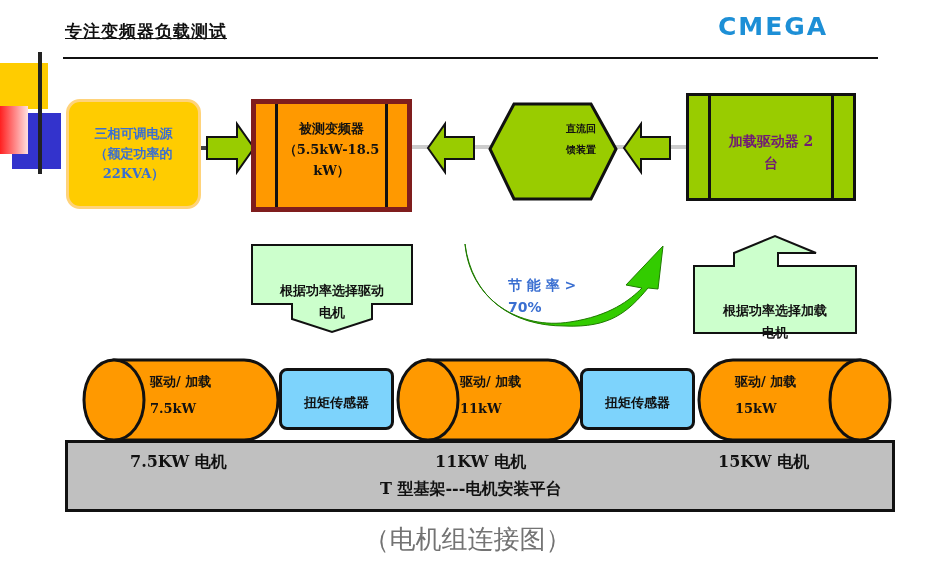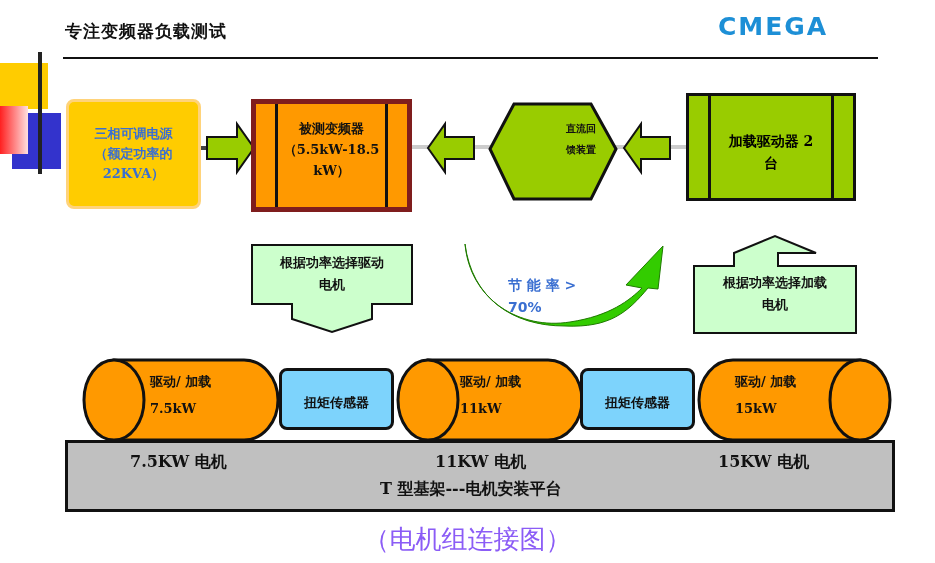--- a/index.html
+++ b/index.html
@@ -1,55 +1,55 @@
 <!DOCTYPE html>
 <html><head>
 <meta charset="utf-8">
 <style>
   html, body { margin:0; padding:0; background:#ffffff; }
   body { width:935px; height:563px; position:relative; overflow:hidden;
          font-family:"DejaVu Serif", serif; }
   .abs { position:absolute; }
-  .title { left:65px; top:20px; font-size:17px; font-weight:bold; color:#111; letter-spacing:1px; font-family:"DejaVu Sans", sans-serif; }
+  .title { left:65px; top:20px; font-size:17px; font-weight:bold; color:#111; letter-spacing:1px; font-family:"DejaVu Sans", sans-serif;text-decoration:underline; }
   .logo { left:718px; top:12px; font-size:25px; font-weight:bold; color:#1d8fd6;
           font-family:"DejaVu Sans", sans-serif; letter-spacing:2px; }
   .rule { left:63px; top:57px; width:815px; height:2px; background:#111; }
   .deco-yellow { left:0; top:63px; width:48px; height:46px; background:#ffcc00; }
   .deco-blue { left:12px; top:113px; width:49px; height:56px; background:#3333cc; }
   .deco-red { left:0; top:106px; width:28px; height:48px;
               background:linear-gradient(90deg,#ff2020,#ffe0e0); }
   .deco-bar { left:38px; top:52px; width:4px; height:122px; background:#222; }
 
   .power { left:66px; top:99px; width:135px; height:110px; background:#ffcc00;
-           border:3px solid #ffd37a; border-radius:8px; box-sizing:border-box;
+           border:3px solid #ffd37a; border-radius:14px; box-sizing:border-box;
            color:#3a6fd1; font-weight:bold; font-size:13px; text-align:center;
            display:flex; flex-direction:column; justify-content:center; line-height:20px; }
   .vfd { left:251px; top:99px; width:161px; height:113px; background:#ff9900;
          border:5px solid #7f1d1d; box-sizing:border-box; }
   .vfd .bar { position:absolute; top:0; bottom:0; width:3px; background:#111; }
   .vfd .txt { position:absolute; left:22px; right:22px; top:14px; text-align:center;
               font-weight:bold; font-size:13px; color:#111; line-height:21px; }
   .load { left:686px; top:93px; width:170px; height:108px; background:#99cc00;
           border:3px solid #111; box-sizing:border-box; }
   .load .bar { position:absolute; top:0; bottom:0; width:3px; background:#111; }
   .load .txt { position:absolute; left:22px; right:22px; top:34px; text-align:center;
-               font-weight:bold; font-size:14px; color:#000000; line-height:22px; }
+               font-weight:bold; font-size:14px; color:#701a75; line-height:22px; }
   .hex-text { left:510px; top:118px; width:86px; text-align:right; font-weight:bold;
               font-size:10px; line-height:21px; color:#111; }
-  .box-text { text-align:center; font-weight:bold; font-size:13px; color:#111; line-height:22px; font-family:"DejaVu Sans", sans-serif; }
+  .box-text { text-align:center; font-weight:bold; font-size:13px; color:#111; line-height:22px; font-family:"DejaVu Sans", sans-serif;margin-top:28px; }
   .saving { left:508px; top:274px; color:#3a6fd1; font-weight:bold; font-size:14px; line-height:22px; font-family:"DejaVu Sans", sans-serif; }
 
   .platform { left:65px; top:440px; width:830px; height:72px; background:#c0c0c0;
               border:3px solid #111; box-sizing:border-box; }
   .plat-label { font-weight:bold; font-size:16px; color:#111; }
   .sensor { width:115px; height:62px; background:#7dd3fc; border:3px solid #111;
             border-radius:8px; box-sizing:border-box; text-align:center; font-weight:bold;
             font-size:13px; padding-top:23px; color:#111; font-family:"DejaVu Sans", sans-serif; }
   .motor-txt { font-weight:bold; font-size:13px; color:#111; line-height:27px; }
-  .caption { left:0; width:935px; top:522px; text-align:center; font-size:26px; color:#8b5cf6;
+  .caption { left:0; width:935px; top:522px; text-align:center; font-size:26px; color:#737373;
              font-family:"DejaVu Serif", serif; }
 </style>
 </head>
 <body>
 
 <div class="abs title">专注变频器负载测试</div>
 <div class="abs logo">CMEGA</div>
 <div class="abs rule"></div>
 
 <div class="abs deco-yellow"></div>

